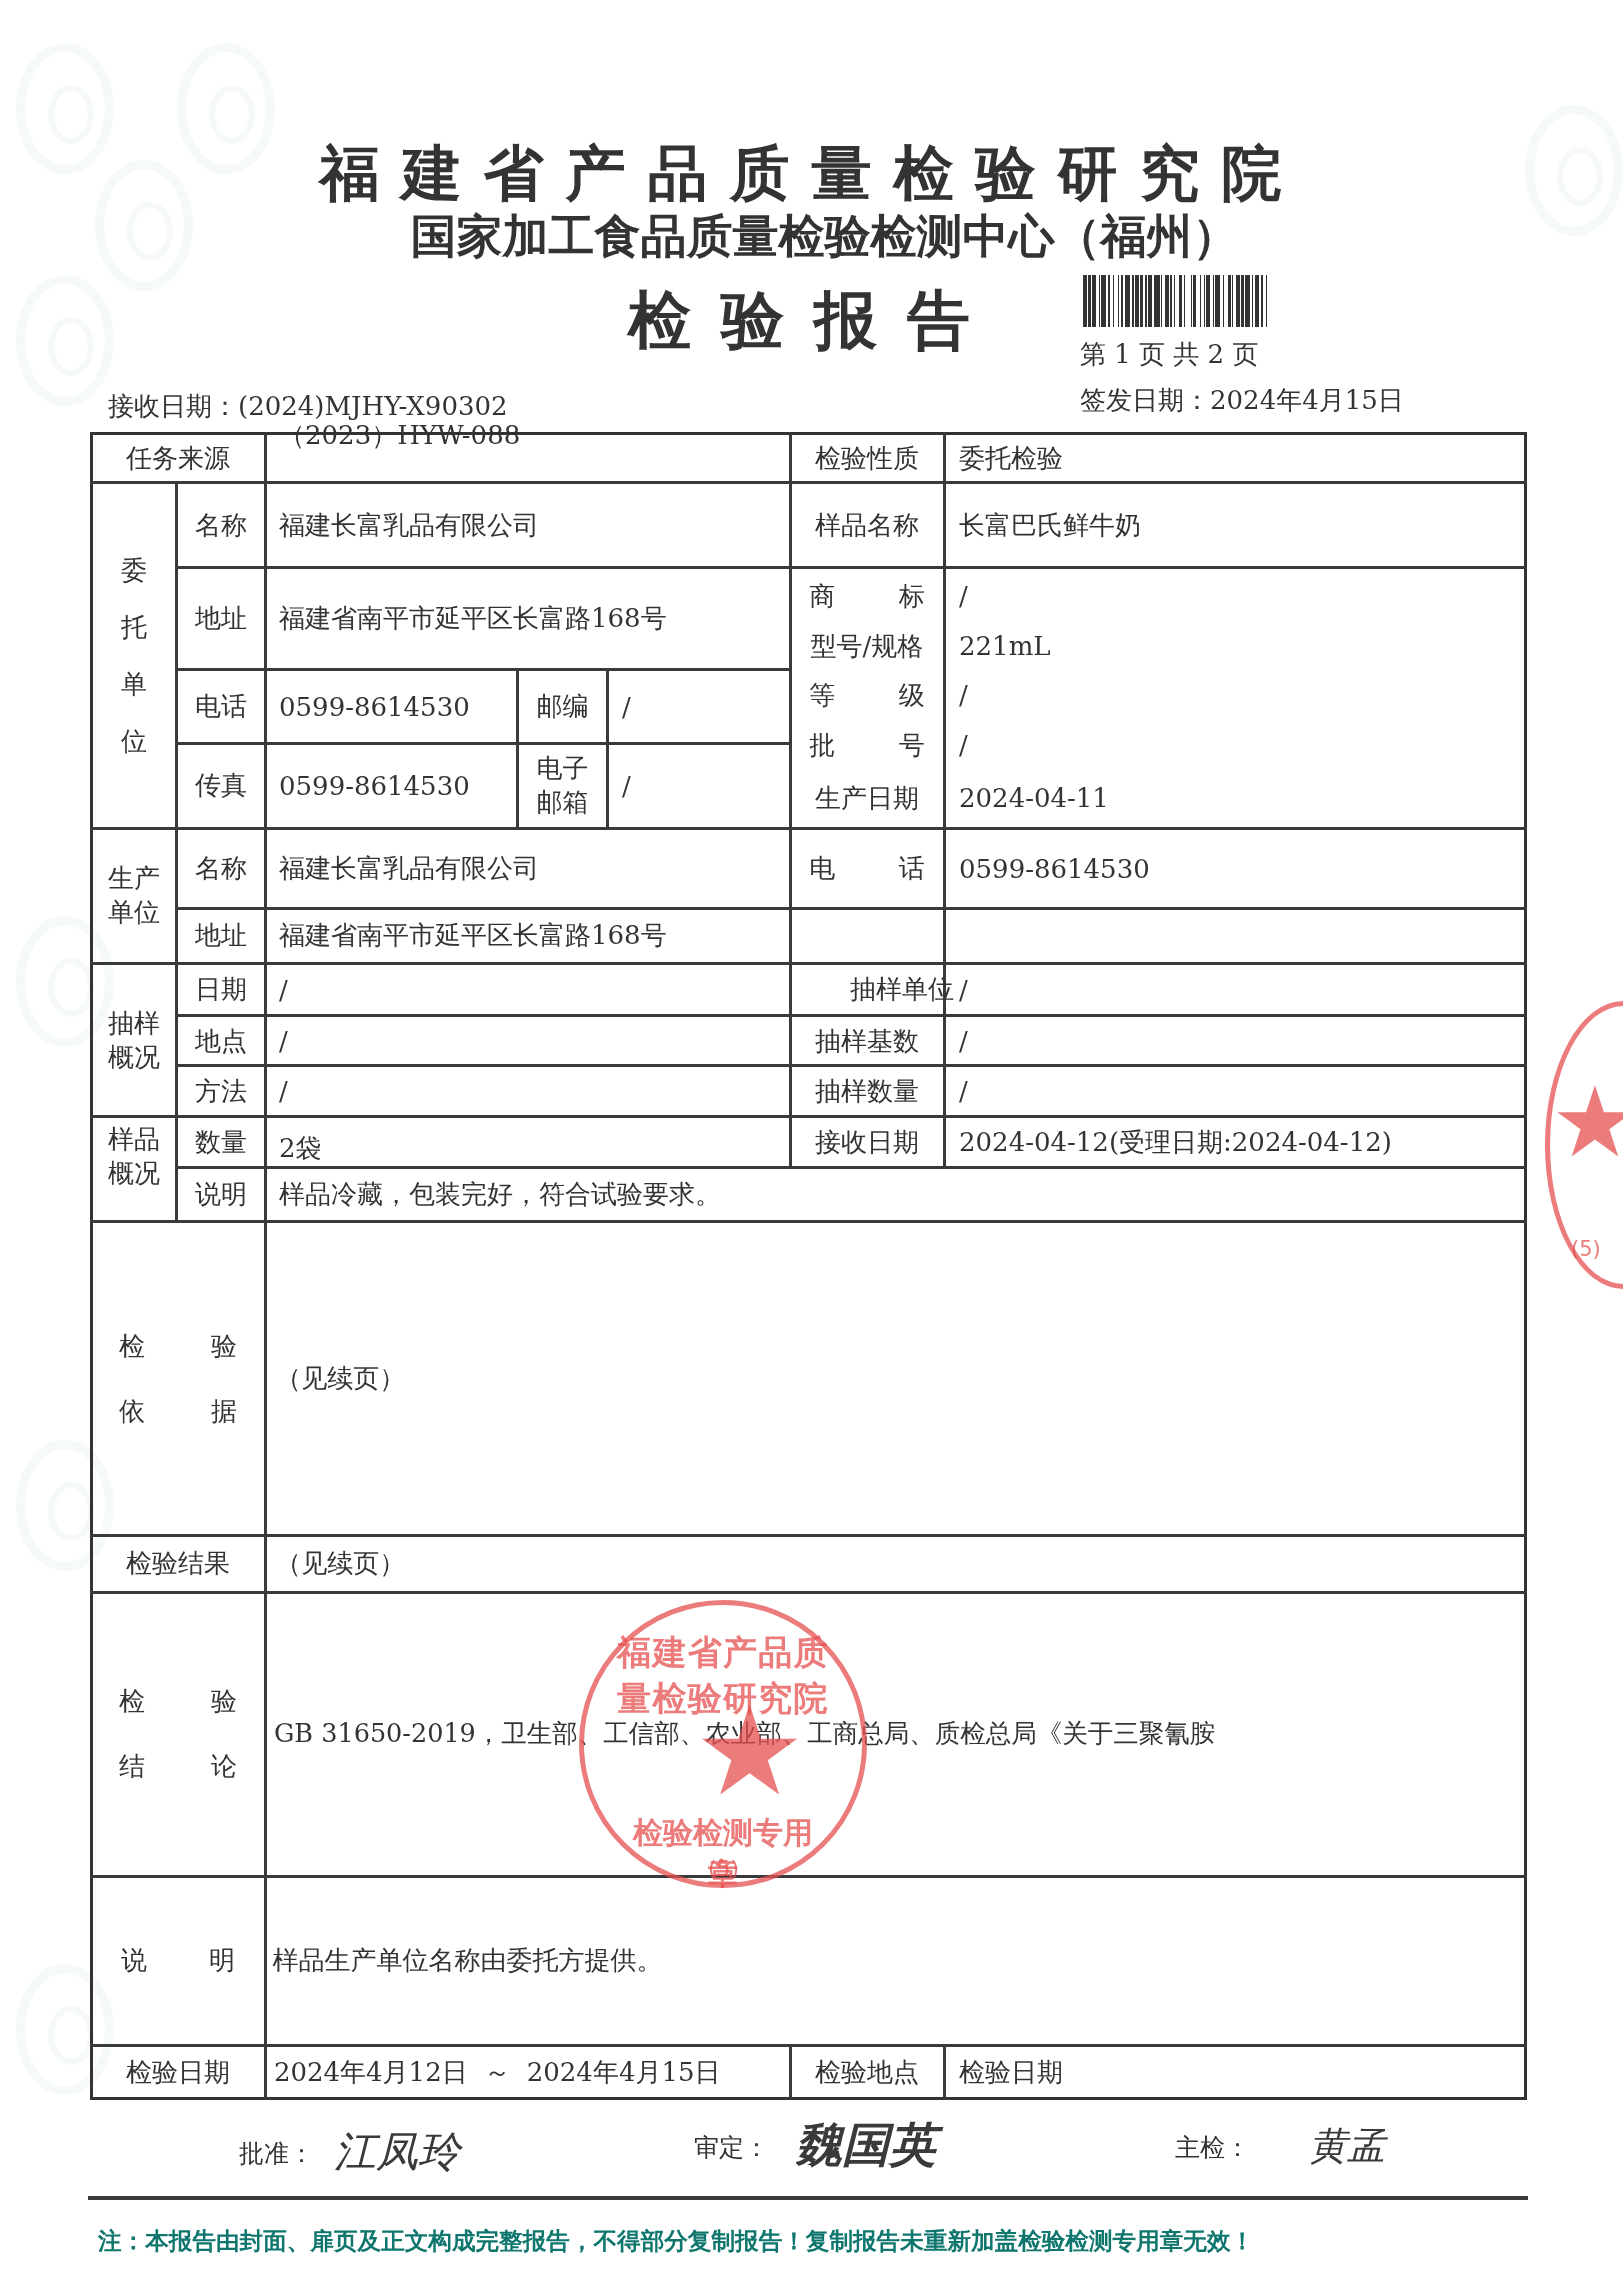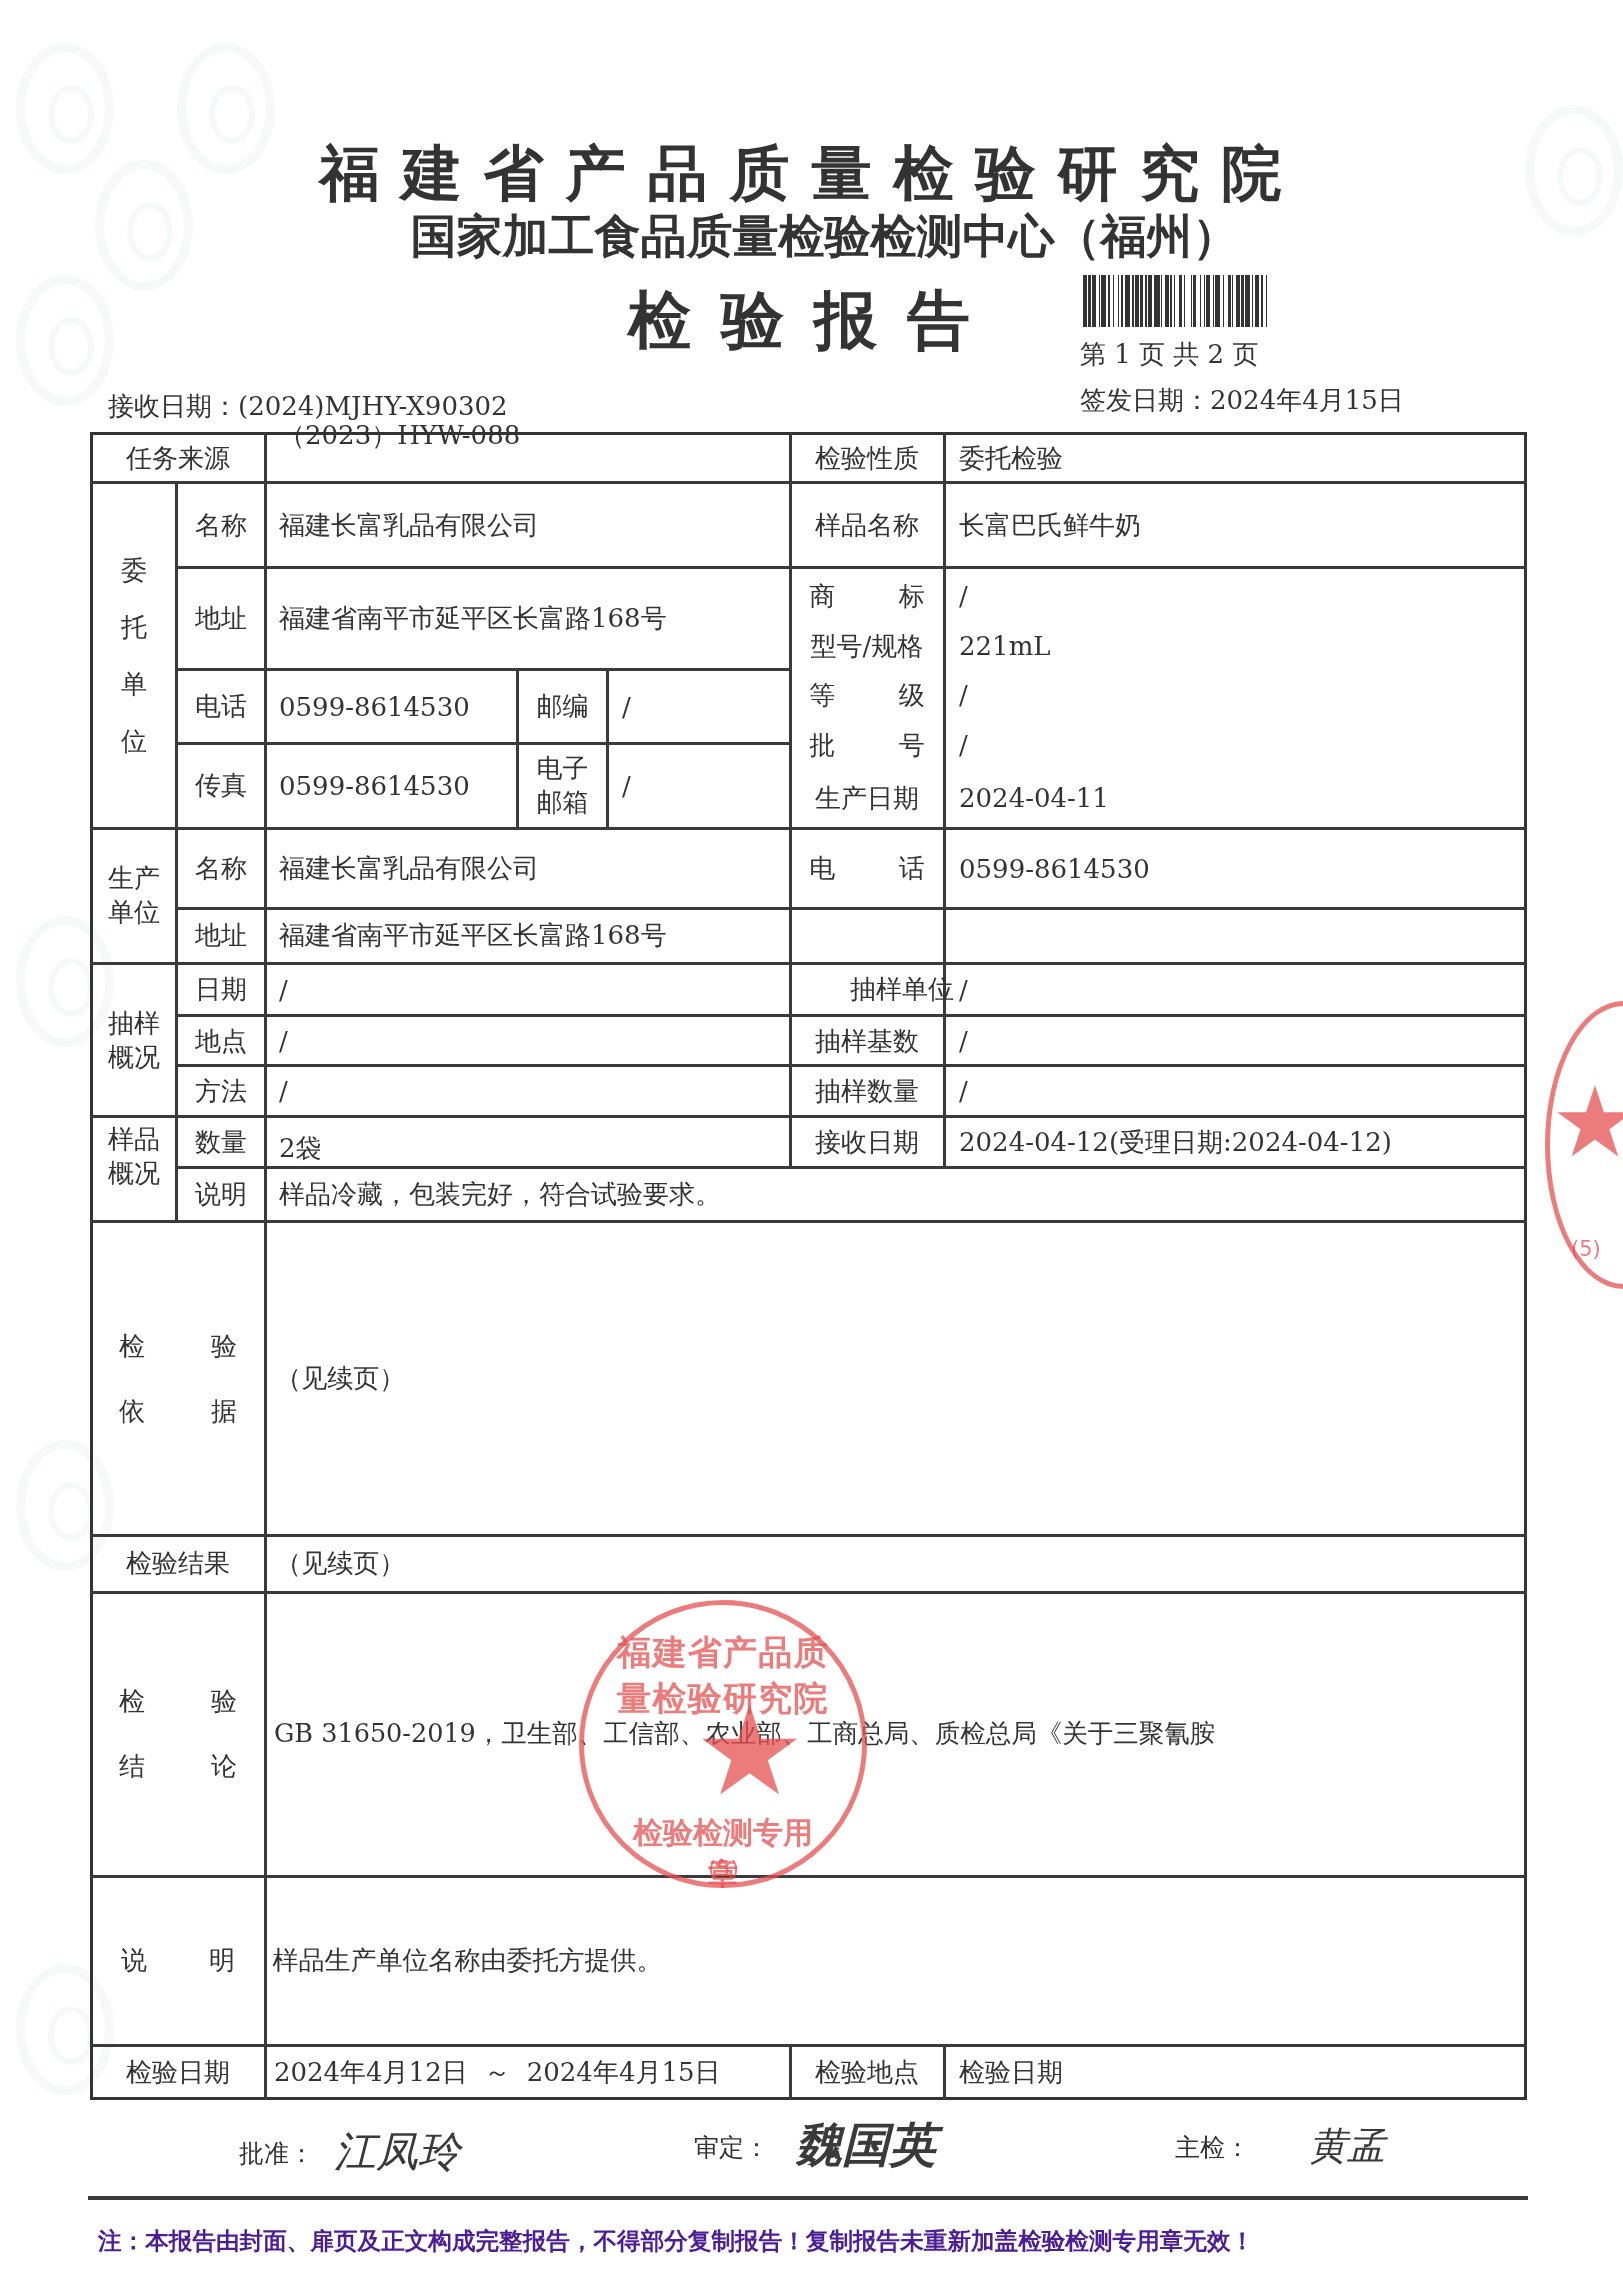--- a/index.html
+++ b/index.html
@@ -314,14 +314,14 @@
 <div class="stamp-text" style="left:1571px;top:1237px;font-size:21px;font-weight:normal;">(5)</div>
 
 <div class="abs meta" style="left:239px;top:2137px;font-size:25px;">批准：</div>
 <div class="abs sig" style="left:334px;top:2124px;font-size:42px;">江凤玲</div>
 <div class="abs meta" style="left:694px;top:2131px;font-size:25px;">审定：</div>
 <div class="abs sig" style="left:795px;top:2114px;font-size:47px;font-weight:bold;">魏国英</div>
 <div class="abs meta" style="left:1175px;top:2131px;font-size:25px;">主检：</div>
 <div class="abs sig" style="left:1309px;top:2121px;font-size:38px;">黄孟</div>
 
 <div class="hl" style="left:88px;width:1440px;top:2196px;height:3.9px"></div>
-<div class="abs" style="left:98px;top:2225px;font-size:23.6px;font-weight:bold;font-family:'DejaVu Sans',sans-serif;color:#4c1d95;">注：本报告由封面、扉页及正文构成完整报告，不得部分复制报告！复制报告未重新加盖检验检测专用章无效！</div>
+<div class="abs" style="left:98px;top:2225px;font-size:23.6px;font-weight:bold;font-family:'DejaVu Sans',sans-serif;color:#0f766e;">注：本报告由封面、扉页及正文构成完整报告，不得部分复制报告！复制报告未重新加盖检验检测专用章无效！</div>
 
 
 </body></html>

